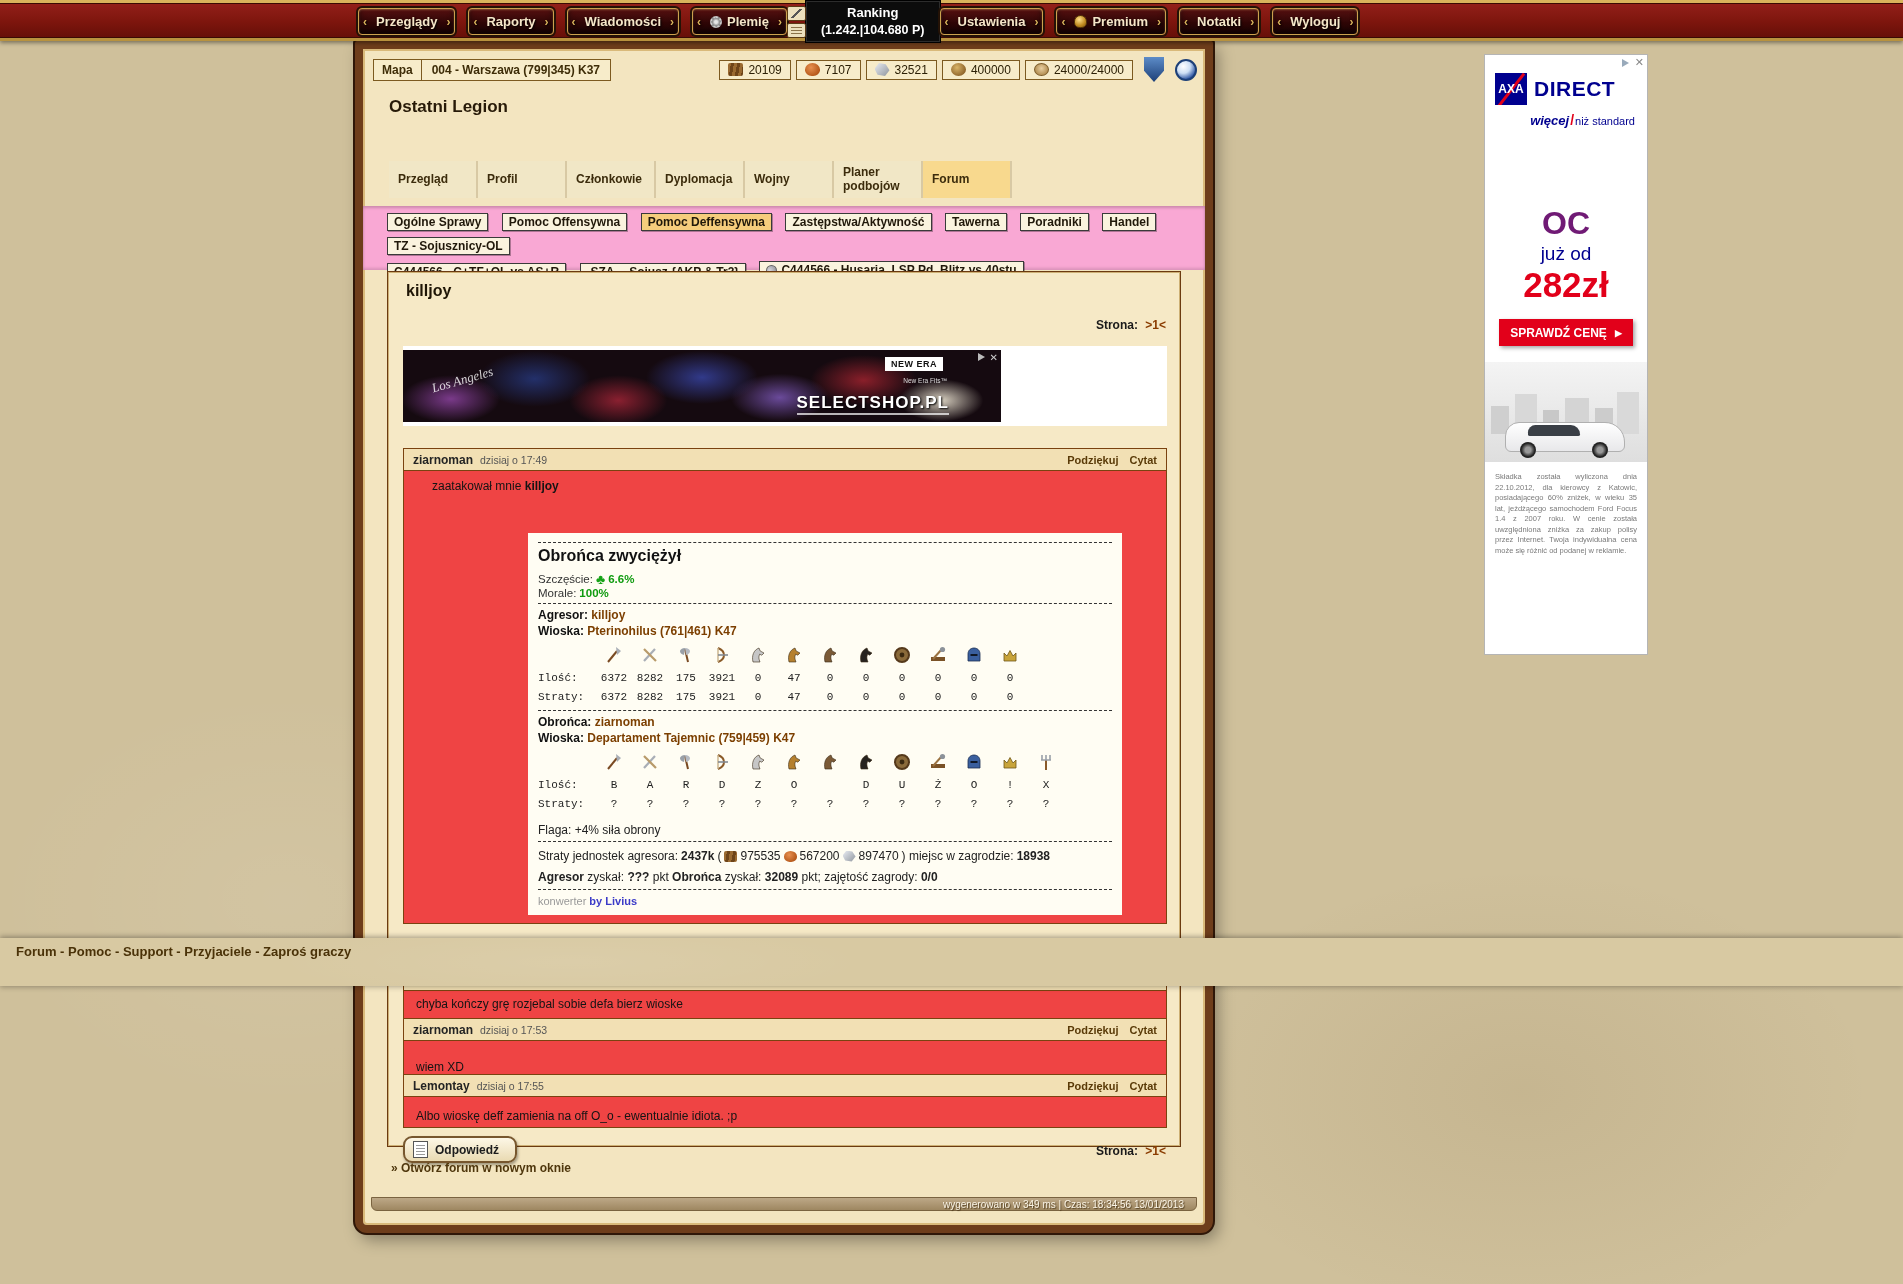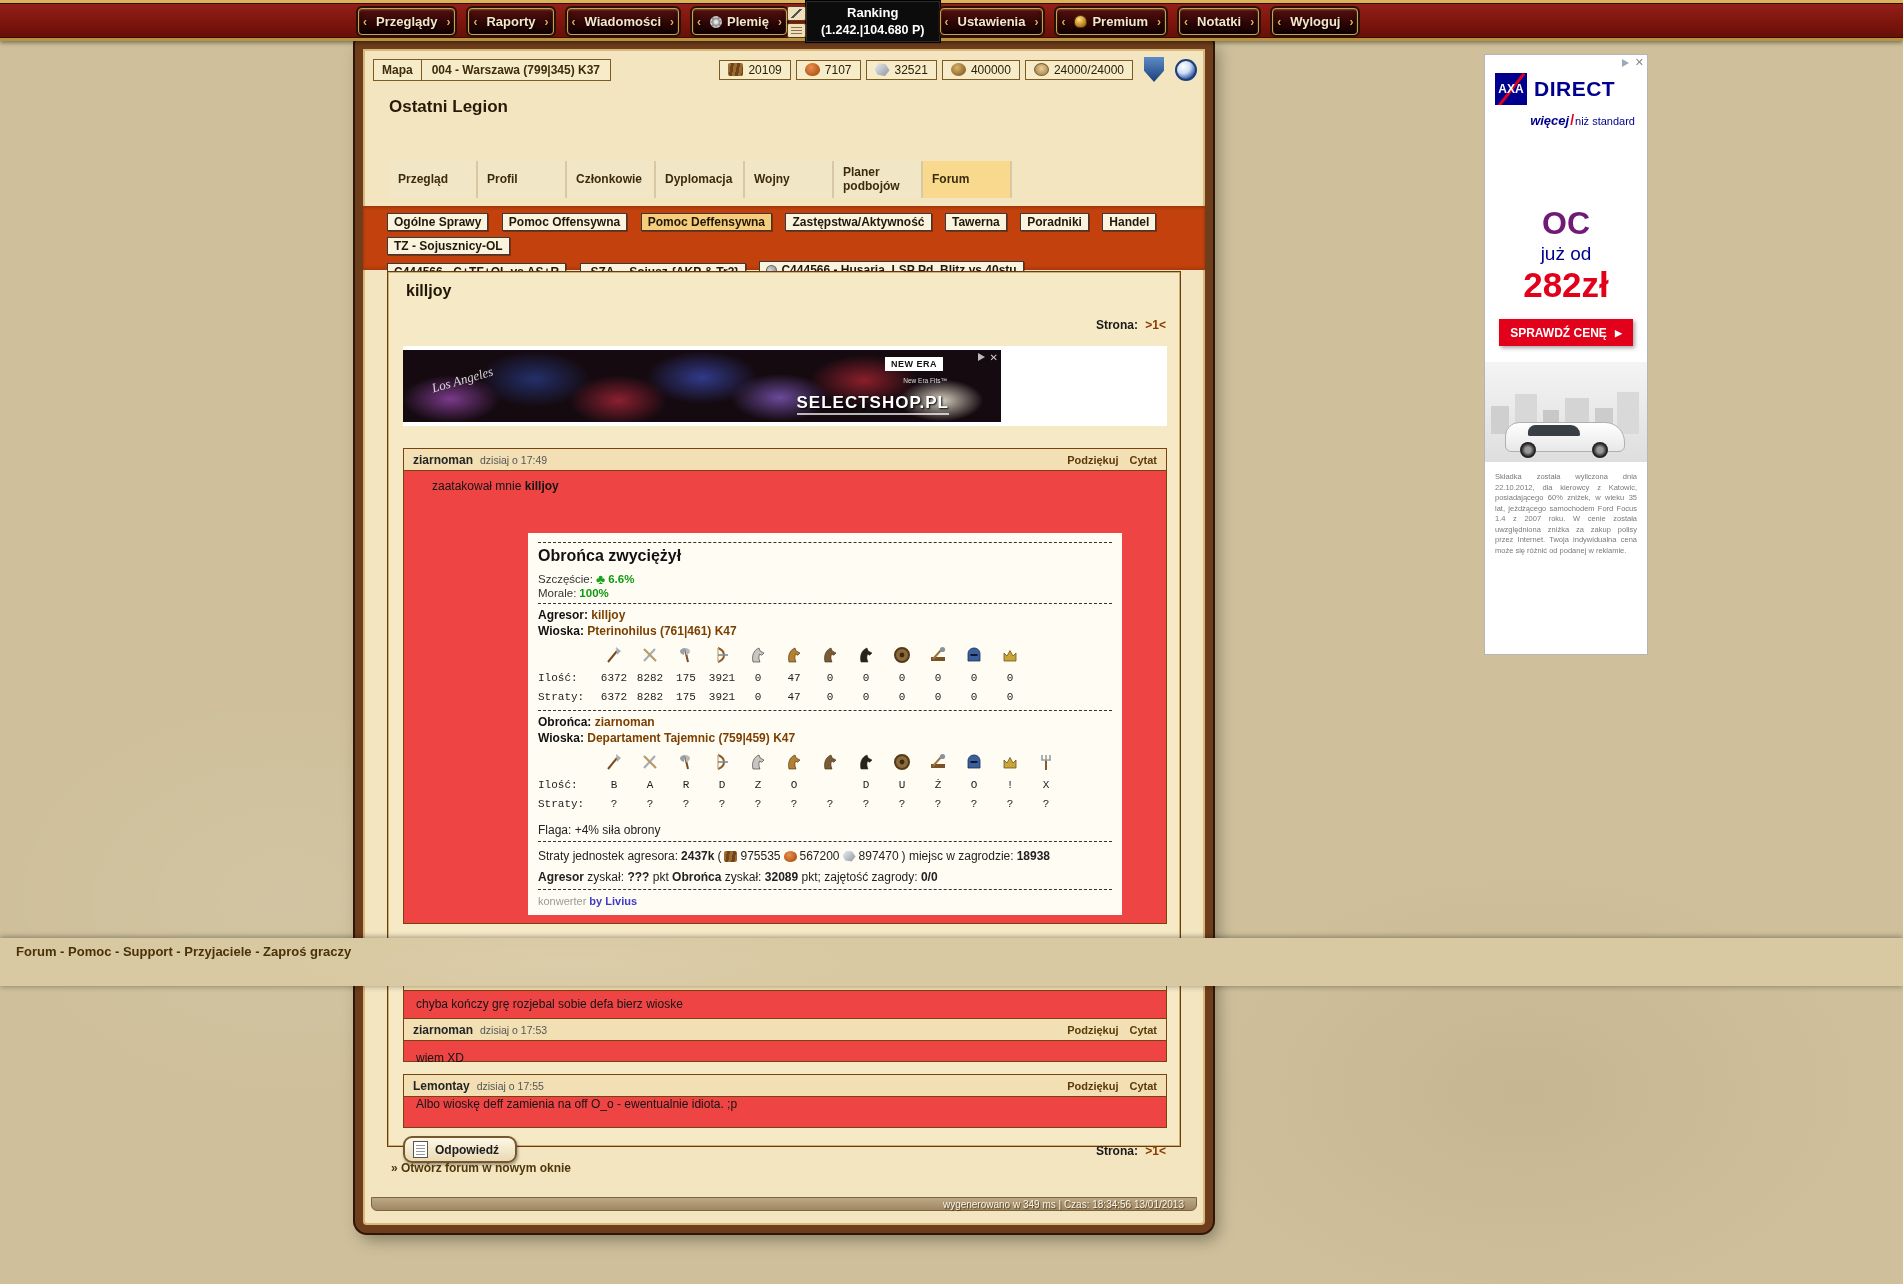--- a/index.html
+++ b/index.html
@@ -64,21 +64,21 @@
     clip-path:polygon(0 0,100% 0,100% 55%,50% 100%,0 55%)}
   .world-btn{width:22px;height:22px;margin-left:6px;border-radius:50%;cursor:pointer;border:2px solid #1c3f77;
     background:radial-gradient(circle at 35% 30%,#ffffff,#cfe0f5 40%,#2a52a0 78%)}
   .page-title{position:absolute;top:48px;left:26px;font-size:17px;font-weight:bold;color:#271a08}
   
   .tabs{position:absolute;top:112px;left:26px;display:flex}
   .tab{width:89px;min-height:37px;display:flex;align-items:center;padding:3px 9px;background:#f1e7c6;
     border-right:2px solid #d8c9a4;font-weight:bold;font-size:12px;color:#3c2c0c;cursor:pointer;line-height:1.15}
   .tab.active{background:#f8d98e}
   
-  .forum-band{position:absolute;top:157px;left:0;right:0;height:64px;background:#c2410c;
+  .forum-band{position:absolute;top:157px;left:0;right:0;height:64px;background:#f9a8d4;
     box-shadow:inset 0 2px 3px rgba(0,0,0,.18), inset 0 -2px 3px rgba(0,0,0,.12);padding:7px 24px}
   .cat-row{line-height:1}
   .cat{display:inline-flex;align-items:center;gap:4px;background:#faf3de;border:1px solid #3a3a3a;
     padding:2px 6px;margin:0 9px 6px 0;font-weight:bold;font-size:12px;color:#20180a;cursor:pointer;
     box-shadow:1px 1px 0 rgba(0,0,0,.3)}
   .cat.active{background:#f6cd7c}
   .pin-icon{width:11px;height:11px;border-radius:50% 50% 50% 0;transform:rotate(-45deg);
     background:radial-gradient(circle at 35% 35%,#d8d8de,#8a8a92);border:1px solid #666;display:inline-block}
   
   .thread{position:absolute;top:222px;left:24px;width:794px;height:876px;background:#f6e9c6;
@@ -834,37 +834,37 @@
       <div class="post-h">
         <span class="who">
           <span class="author">ziarnoman</span>
           <span class="time">dzisiaj o 17:53</span>
         </span>
         <span class="actions">
           <span>Podziękuj</span>
           <span>Cytat</span>
         </span>
       </div>
-      <div class="post-b" style="padding:10px 12px;height:16px">
+      <div class="post-b" style="padding:19px 12px;height:16px">
         <span>wiem XD</span>
       </div>
     </div>
 
     <div class="post" style="top:802px">
       <div class="post-h">
         <span class="who">
           <span class="author">Lemontay</span>
           <span class="time">dzisiaj o 17:55</span>
         </span>
         <span class="actions">
           <span>Podziękuj</span>
           <span>Cytat</span>
         </span>
       </div>
-      <div class="post-b" style="padding:0 12px;height:30px">
+      <div class="post-b" style="padding:12px 12px;height:30px">
         <span>Albo wioskę deff zamienia na off O_o - ewentualnie idiota. ;p</span>
       </div>
     </div>
 
     <div class="reply-btn">
       <span class="reply-icon"></span>
       <span>Odpowiedź</span>
     </div>
     <div class="page-row bottom">
       <span>Strona:</span>

